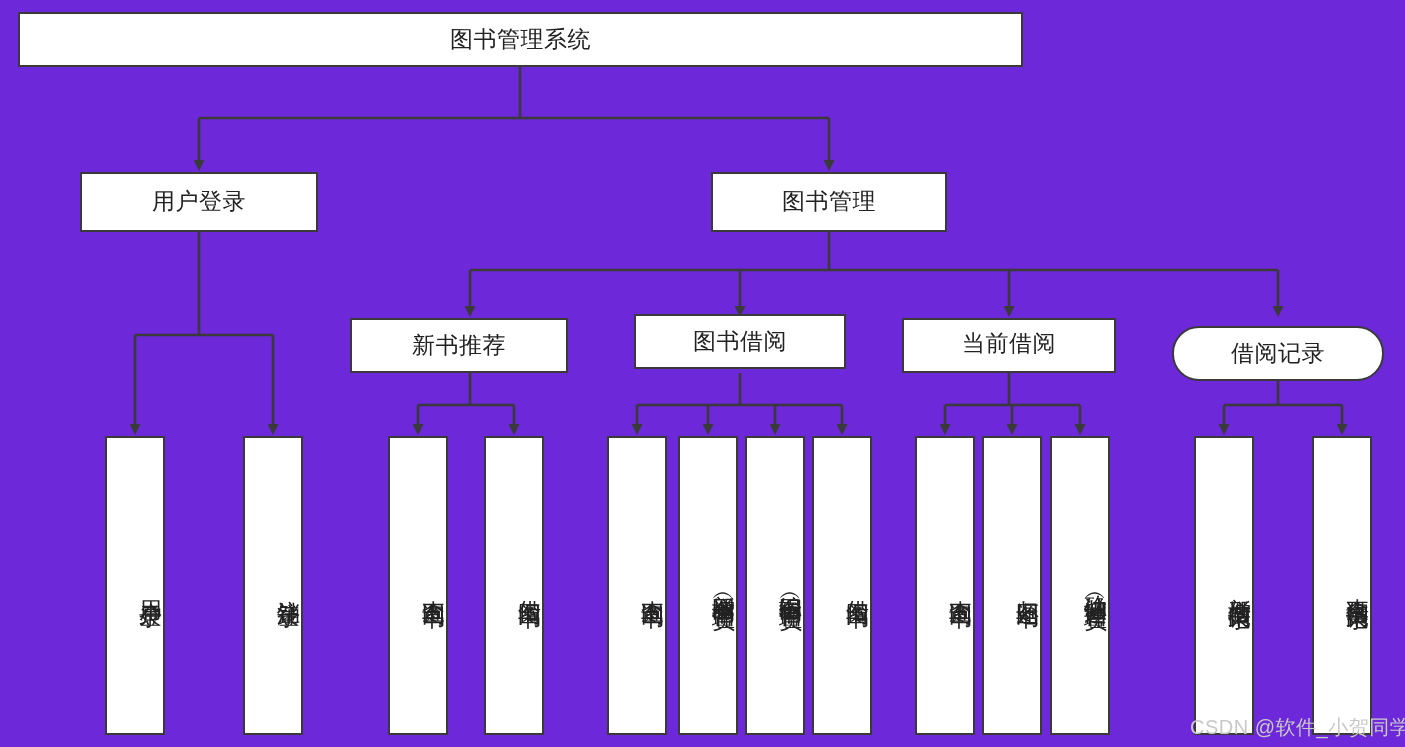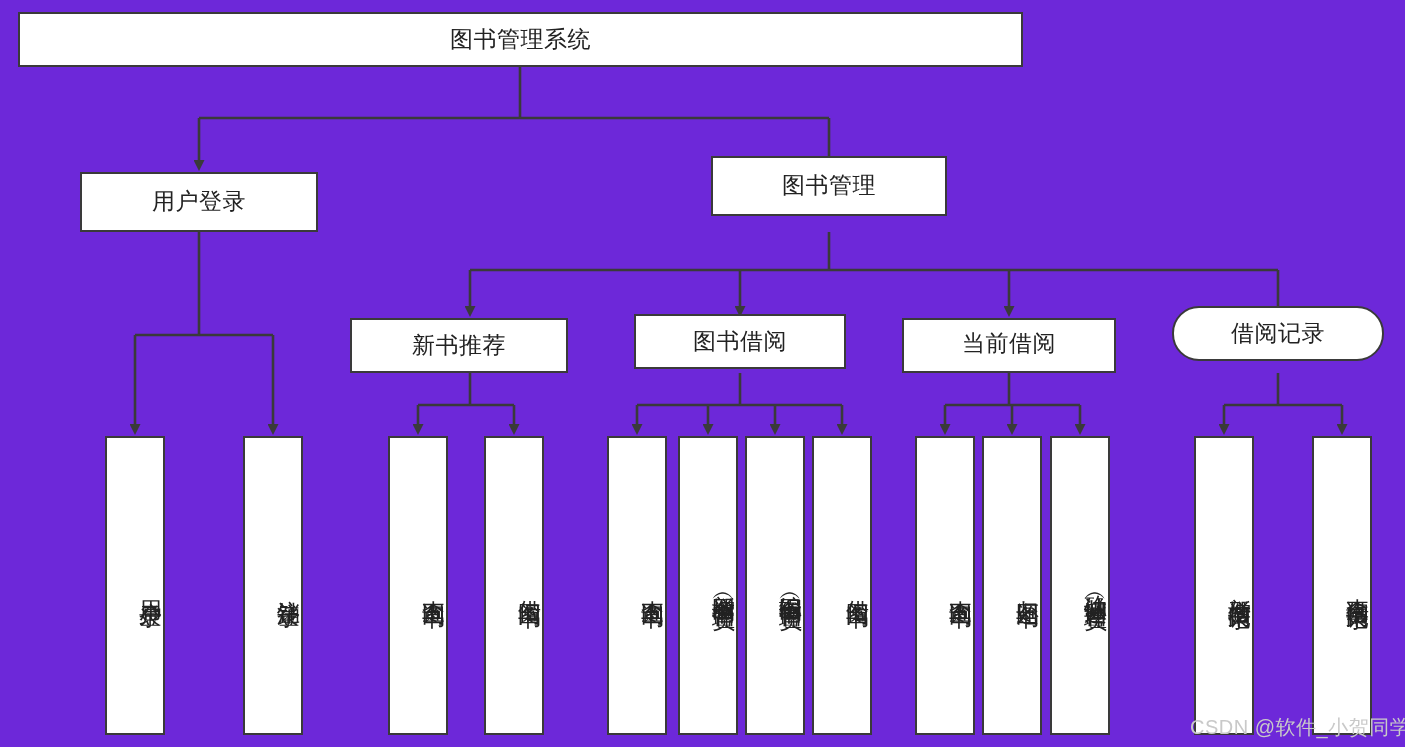--- a/index.html
+++ b/index.html
@@ -120,33 +120,33 @@
       <path d="M1342,405 L1342,425" marker-end="url(#arrow)"></path>
     </g>
   </svg>
 
   <div class="node node-h" style="left: 18px; top: 12px; width: 1005px; height: 55px;">图书管理系统</div>
 
   <div id="dyn-nodes">
       <div class="node node-h" style="left: 80px; top: 172px; width: 238px; height: 60px;">
         <span>用户登录</span>
       </div>
-      <div class="node node-h" style="left: 711px; top: 156px; width: 236px; height: 60px;">
+      <div class="node node-h" style="left: 711px; top: 172px; width: 236px; height: 60px;">
         <span>图书管理</span>
       </div>
       <div class="node node-h" style="left: 350px; top: 318px; width: 218px; height: 55px;">
         <span>新书推荐</span>
       </div>
       <div class="node node-h" style="left: 634px; top: 314px; width: 212px; height: 55px;">
         <span>图书借阅</span>
       </div>
       <div class="node node-h" style="left: 902px; top: 318px; width: 214px; height: 55px; font-family: Liberation Mono, monospace;">
         <span>当前借阅</span>
       </div>
-      <div class="node node-h" style="left: 1172px; top: 306px; width: 212px; height: 55px; border-radius: 27px;">
+      <div class="node node-h" style="left: 1172px; top: 326px; width: 212px; height: 55px; border-radius: 27px;">
         <span>借阅记录</span>
       </div>
       <div class="node node-v" style="left: 105px; top: 436px; width: 60px; height: 299px;">
         <span>用户登录</span>
       </div>
       <div class="node node-v" style="left: 243px; top: 436px; width: 60px; height: 299px;">
         <span>注销登录</span>
       </div>
       <div class="node node-v" style="left: 388px; top: 436px; width: 60px; height: 299px;">
         <span>查询图书</span>

